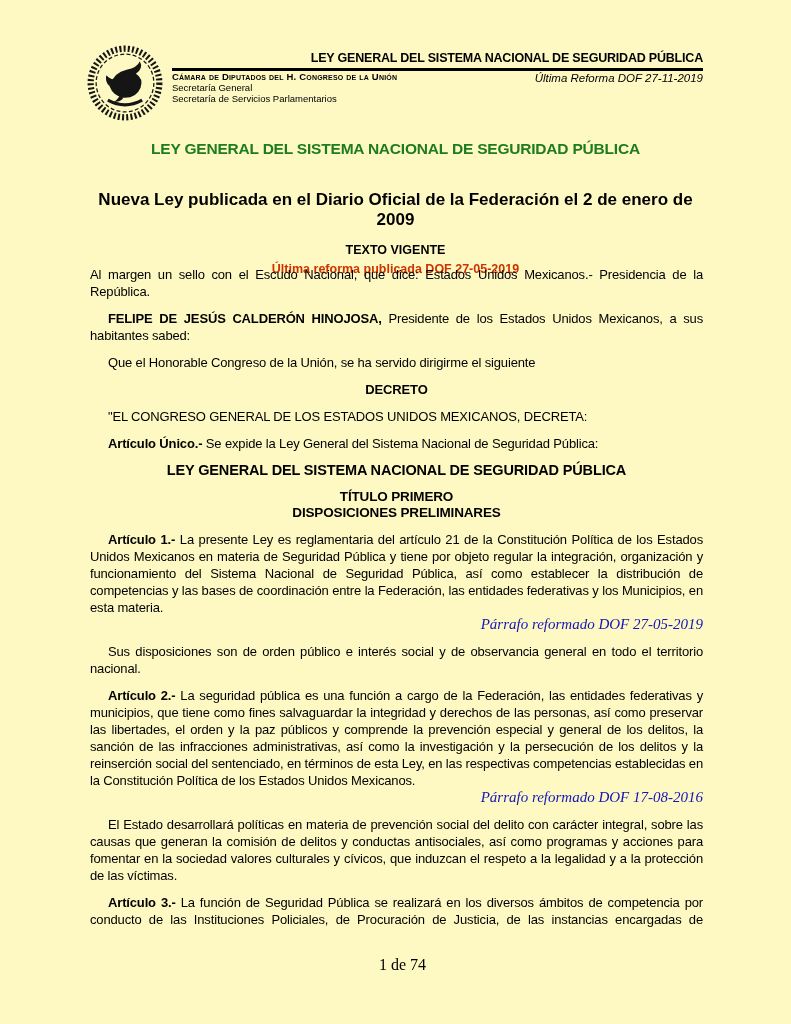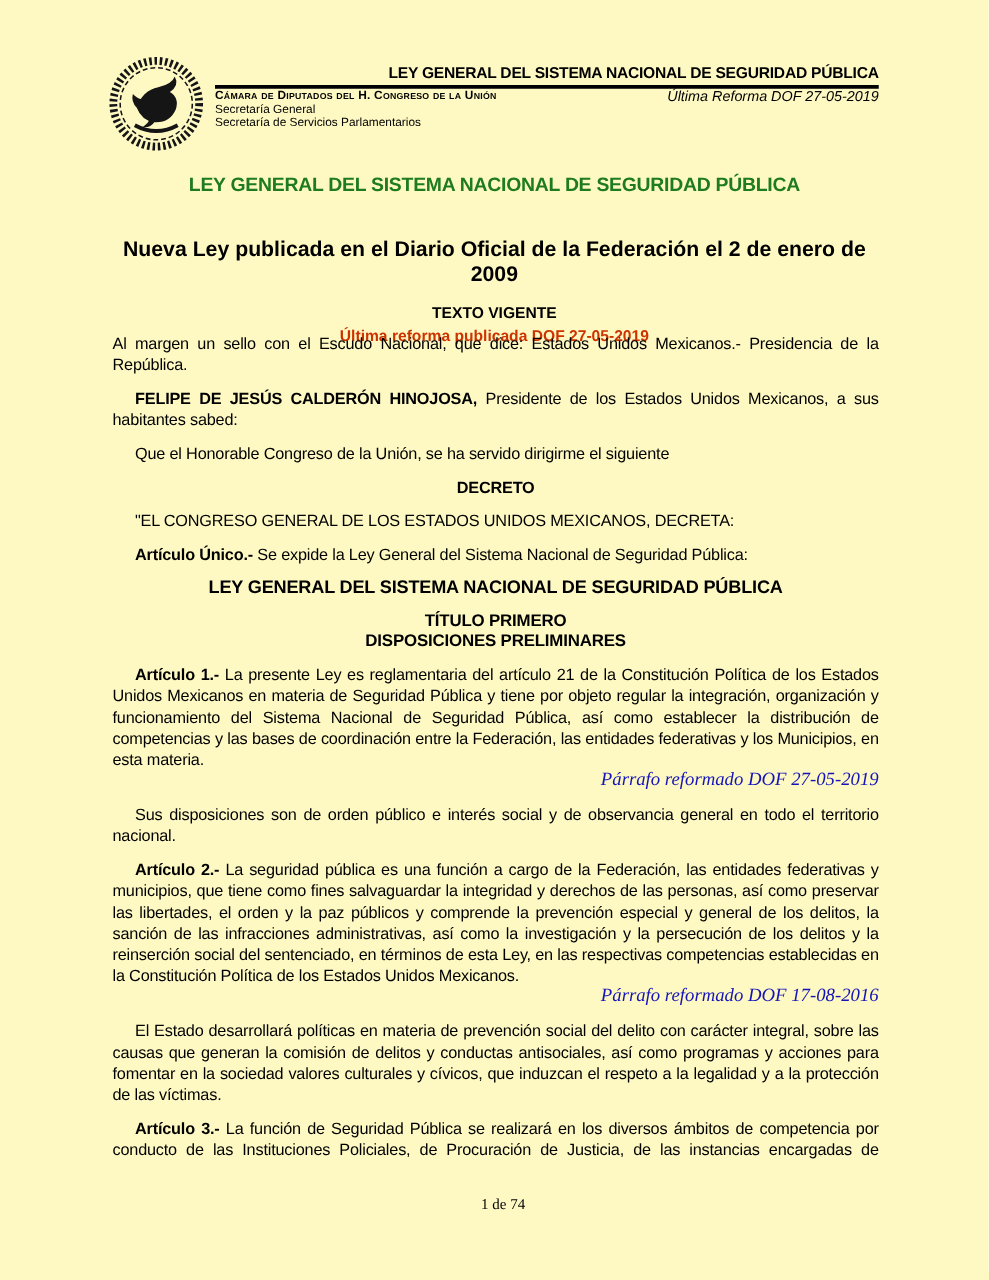--- a/index.html
+++ b/index.html
@@ -39,21 +39,21 @@
   .h-title { font-size:13.5px; line-height:16px; }
   .tight { margin-bottom:0 !important; }
   .note {
     text-align:right; color:#1414b8; font-family:"Liberation Serif", serif;
     font-style:italic; font-size:15px; letter-spacing:0;
   }
   .cut { text-align-last:justify; }
   
   .footer {
     position:absolute; top:956px; left:0; right:0; text-align:center;
-    font-family:"Liberation Serif", serif; font-size:12px;padding-left:14px;
+    font-family:"Liberation Serif", serif; font-size:16px;padding-left:14px;
   }
 </style>
 </head>
 <body>
 
 <div class="page">
 
   <div class="header">
     <div class="seal">
       <svg viewBox="0 0 100 100" aria-hidden="true">
@@ -66,21 +66,21 @@
       </svg>
     </div>
     <div class="header-right">
       <div class="header-title">LEY GENERAL DEL SISTEMA NACIONAL DE SEGURIDAD PÚBLICA</div>
       <div class="header-meta">
         <div>
           <div class="chamber-line">Cámara de Diputados del H. Congreso de la Unión</div>
           <div class="secretariat">Secretaría General</div>
           <div class="secretariat">Secretaría de Servicios Parlamentarios</div>
         </div>
-        <div class="last-reform">Última Reforma DOF 27-05-2019</div>
+        <div class="last-reform">Última Reforma DOF 27-11-2019</div>
       </div>
     </div>
   </div>
 
   <div class="title-block">
     <div class="law-title">LEY GENERAL DEL SISTEMA NACIONAL DE SEGURIDAD PÚBLICA</div>
     <div class="pub-note">Nueva Ley publicada en el Diario Oficial de la Federación el 2 de enero de 2009</div>
     <div class="status">TEXTO VIGENTE</div>
     <div class="reform-note">Última reforma publicada DOF 27-05-2019</div>
   </div>

